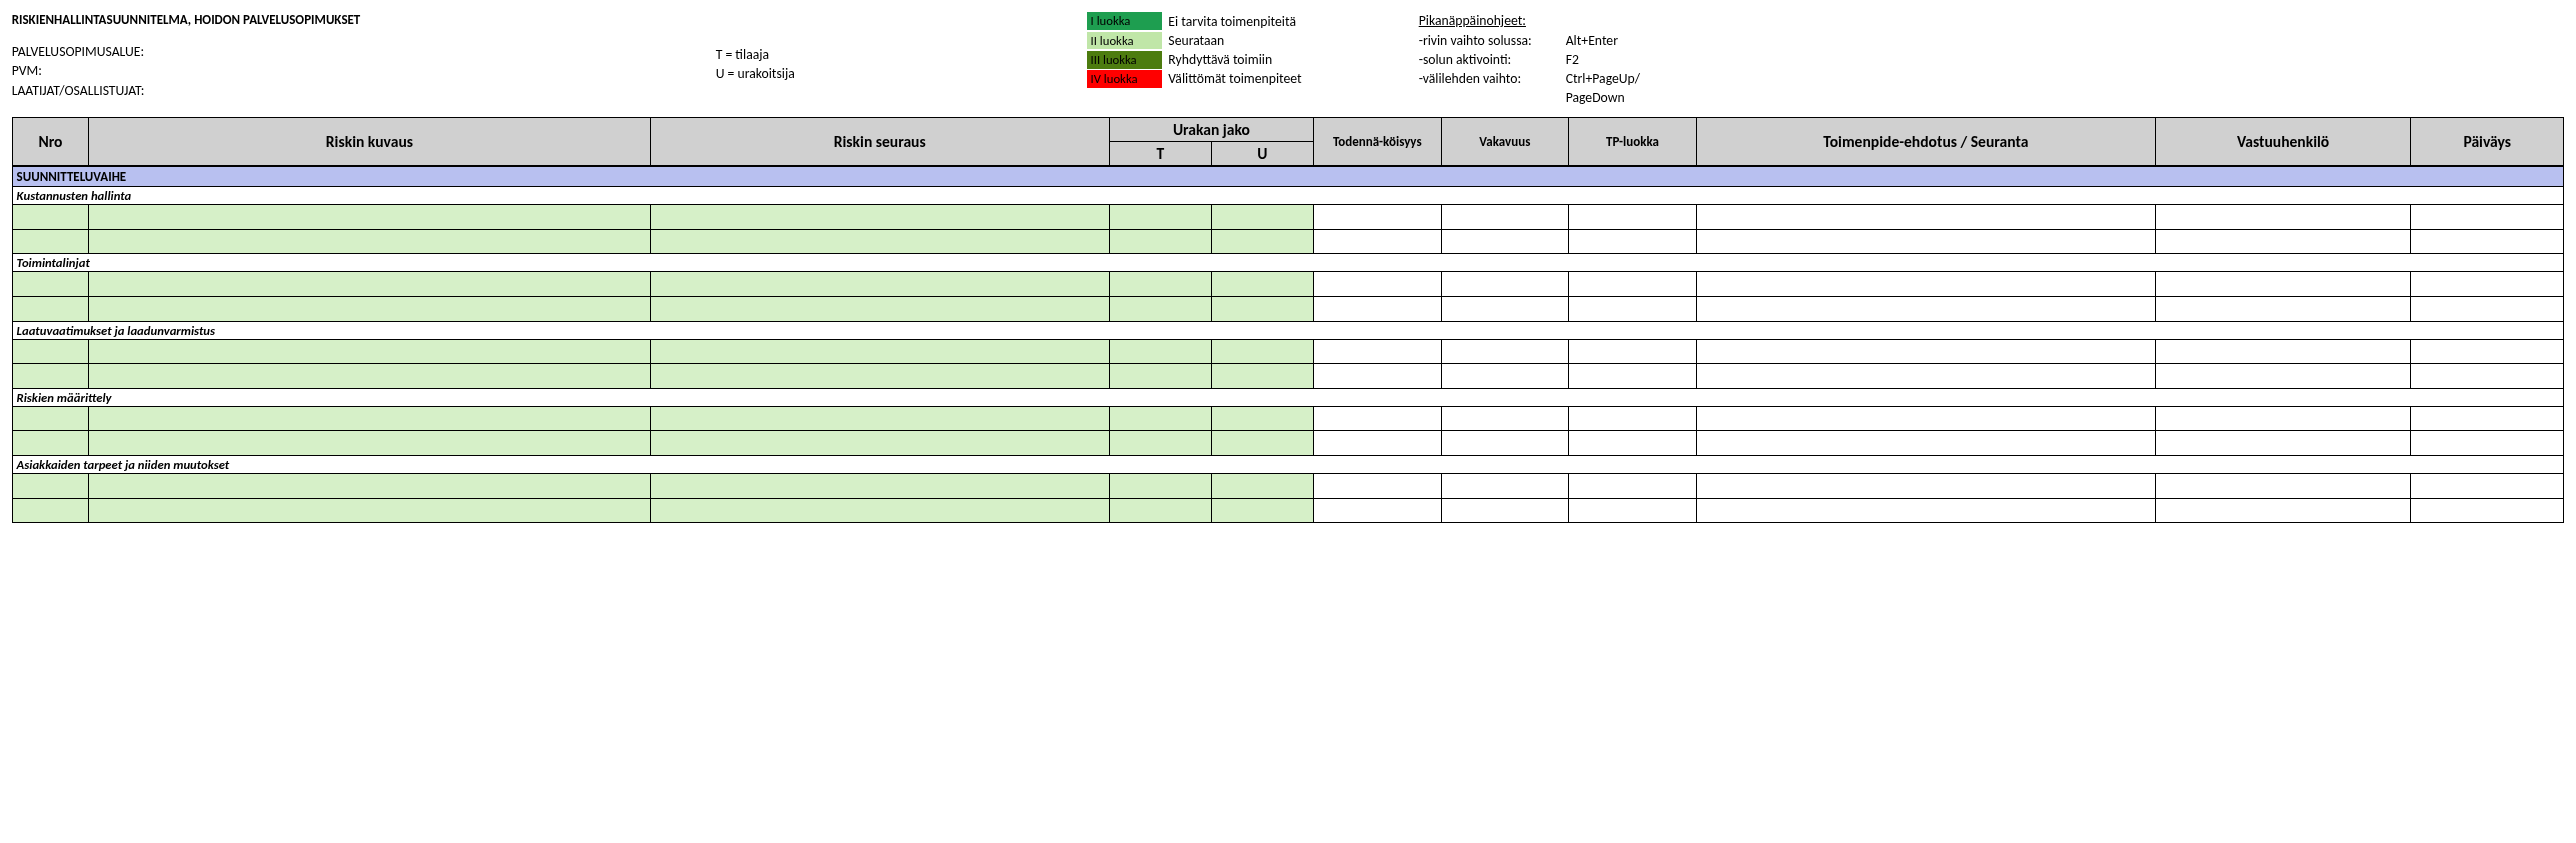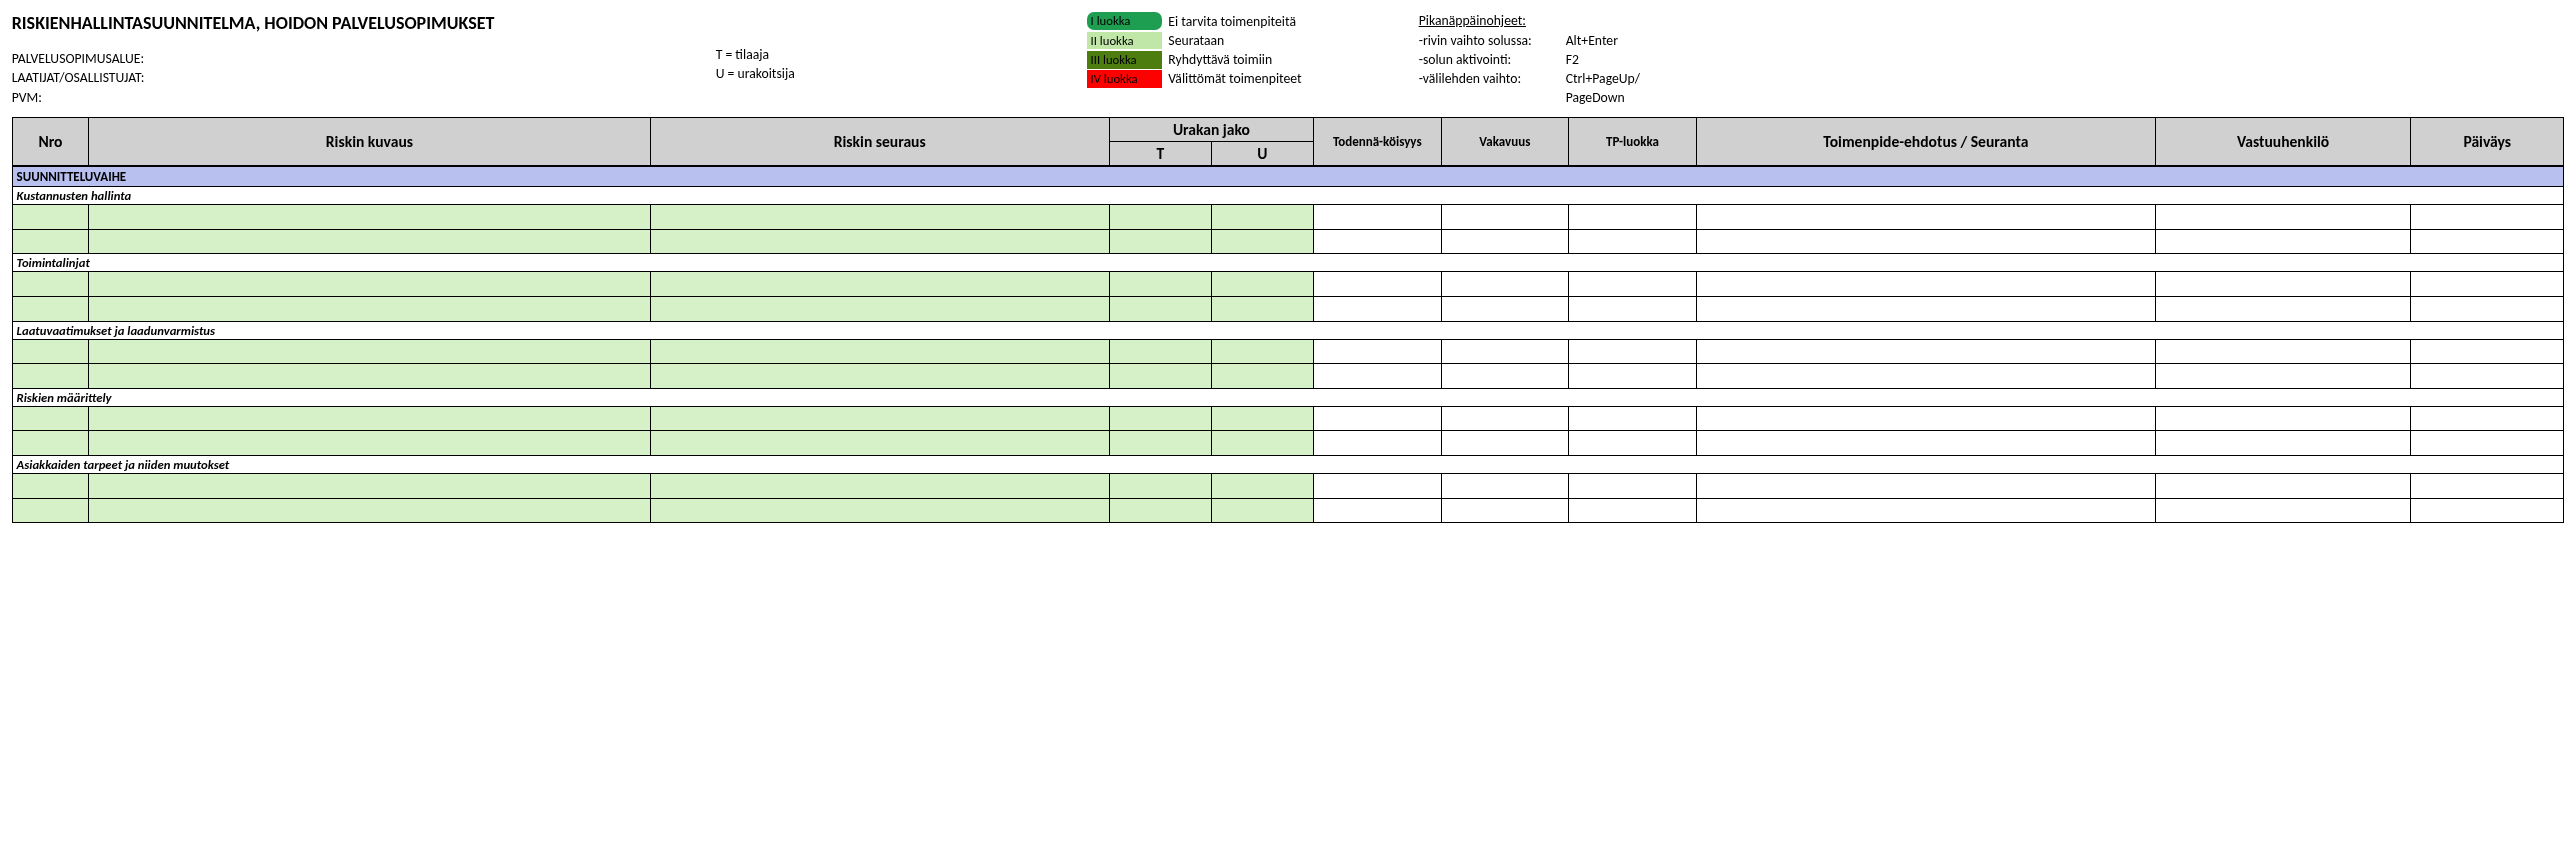--- a/index.html
+++ b/index.html
@@ -11,21 +11,21 @@
   }
   .header-area {
     display: flex;
     align-items: flex-start;
     margin-bottom: 9.8px;
   }
   .header-left {
     flex: 0 0 704px;
   }
   .header-title {
-    font-size: 18px;
+    font-size: 13px;
     font-weight: bold;
     margin-bottom: 15.6px;
   }
   .header-meta div {
     line-height: 1.4;
   }
   .header-tulegend {
     flex: 0 0 371px;
     padding-top: 33px;
     line-height: 1.4;
@@ -40,21 +40,21 @@
     line-height: 1.4;
   }
   .class-swatch {
     display: inline-block;
     width: 68px;
     padding: 0 3.9px;
     margin-right: 5.9px;
     text-align: left;
     font-size: 12.7px;
   }
-  .sw-1 { background: #1e9e50; color: #000; border-radius: 7px; }
+  .sw-1 { background: #1e9e50; color: #000; }
   .sw-2 { background: #c0e6a8; color: #000; }
   .sw-3 { background: #4d7c0f; color: #000; }
   .sw-4 { background: #ff0000; color: #000000; }
   .header-hints {
     flex: 0 0 293px;
   }
   .hint-title {
     text-decoration: underline;
     margin-bottom: 2px;
   }
@@ -116,22 +116,22 @@
   tr.data td { height: 19.6px; }
 </style>
 </head>
 <body>
 
 <div class="header-area">
   <div class="header-left">
     <div class="header-title">RISKIENHALLINTASUUNNITELMA, HOIDON PALVELUSOPIMUKSET</div>
     <div class="header-meta">
       <div>PALVELUSOPIMUSALUE:</div>
+      <div>PVM:</div>
       <div>LAATIJAT/OSALLISTUJAT:</div>
-      <div>PVM:</div>
     </div>
   </div>
   <div class="header-tulegend">
     <div>T = tilaaja</div>
     <div>U = urakoitsija</div>
   </div>
   <div class="header-classes">
     <div class="class-row">
       <span class="class-swatch sw-1">I luokka</span>
       <span>Ei tarvita toimenpiteitä</span>

